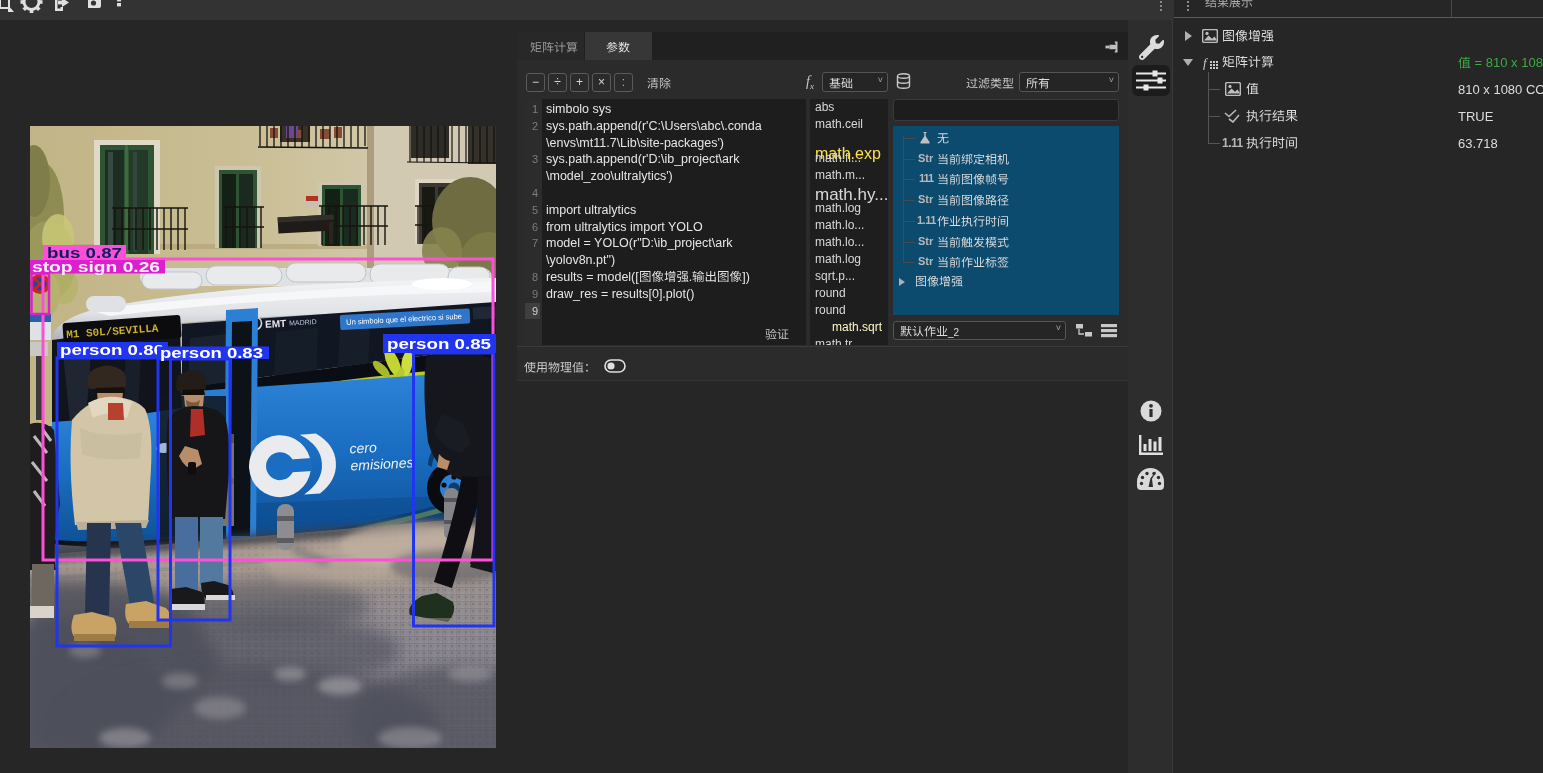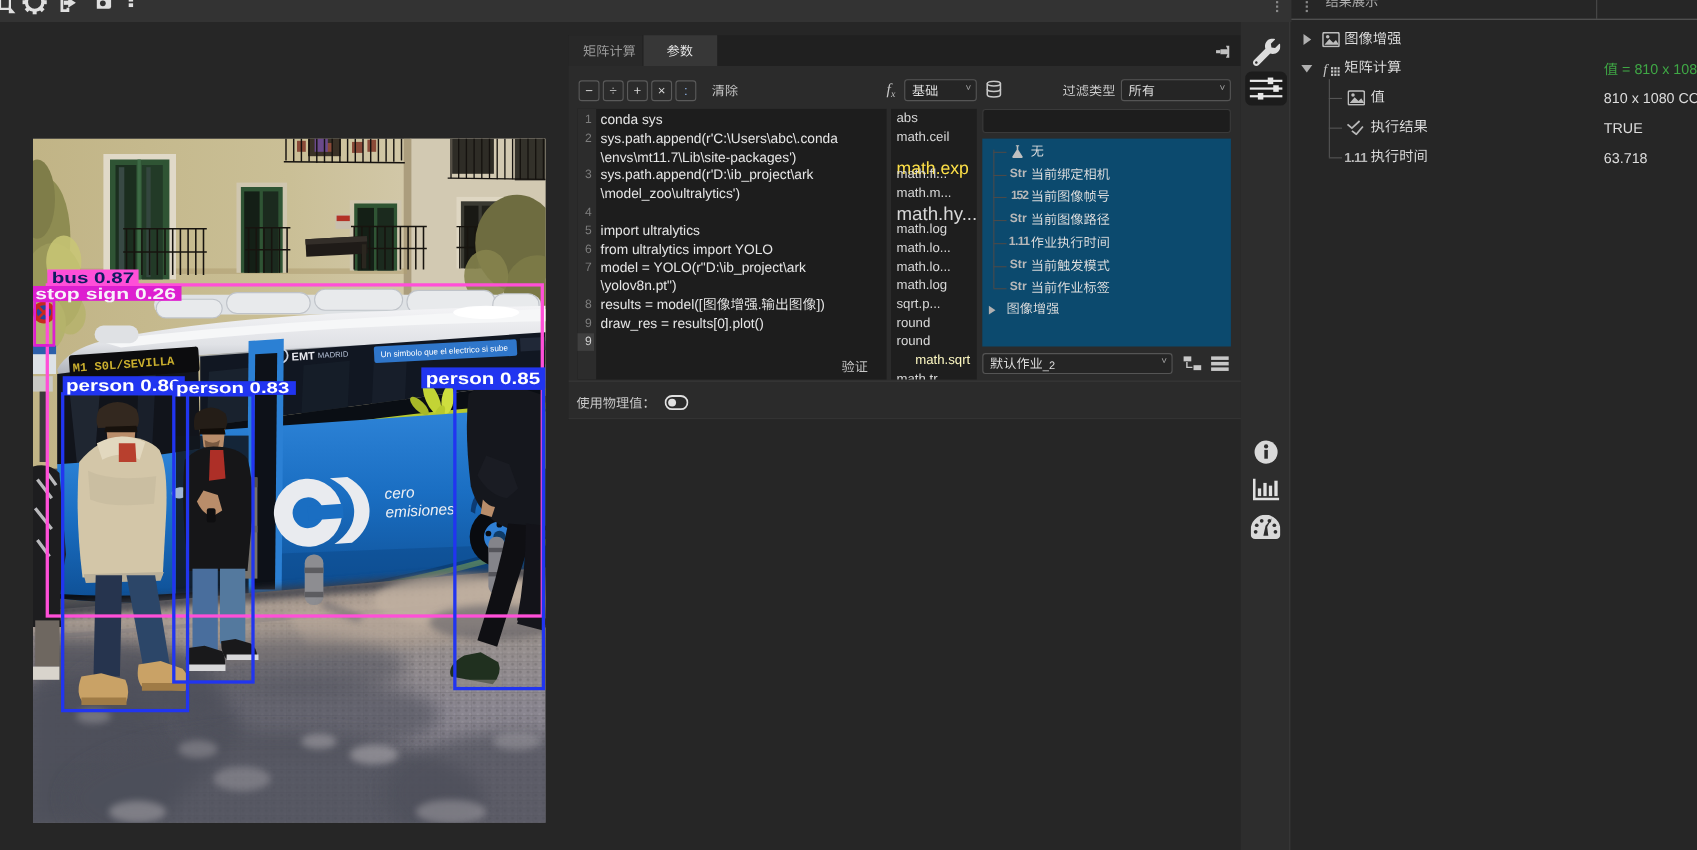--- a/index.html
+++ b/index.html
@@ -495,21 +495,21 @@
 <div class="abs" style="left:8px;top:69.0px;width:15px;height:16px;color:#7d7d7d;font-size:11px;text-align:right;padding-right:2px;line-height:16px">1</div>
 <div class="abs" style="left:8px;top:85.8px;width:15px;height:16px;color:#7d7d7d;font-size:11px;text-align:right;padding-right:2px;line-height:16px">2</div>
 <div class="abs" style="left:8px;top:119.4px;width:15px;height:16px;color:#7d7d7d;font-size:11px;text-align:right;padding-right:2px;line-height:16px">3</div>
 <div class="abs" style="left:8px;top:153.0px;width:15px;height:16px;color:#7d7d7d;font-size:11px;text-align:right;padding-right:2px;line-height:16px">4</div>
 <div class="abs" style="left:8px;top:169.8px;width:15px;height:16px;color:#7d7d7d;font-size:11px;text-align:right;padding-right:2px;line-height:16px">5</div>
 <div class="abs" style="left:8px;top:186.6px;width:15px;height:16px;color:#7d7d7d;font-size:11px;text-align:right;padding-right:2px;line-height:16px">6</div>
 <div class="abs" style="left:8px;top:203.4px;width:15px;height:16px;color:#7d7d7d;font-size:11px;text-align:right;padding-right:2px;line-height:16px">7</div>
 <div class="abs" style="left:8px;top:237.0px;width:15px;height:16px;color:#7d7d7d;font-size:11px;text-align:right;padding-right:2px;line-height:16px">8</div>
 <div class="abs" style="left:8px;top:253.8px;width:15px;height:16px;color:#7d7d7d;font-size:11px;text-align:right;padding-right:2px;line-height:16px">9</div>
 <div class="abs" style="left:8px;top:270.6px;width:15px;height:16px;background:#3f3f3f;color:#d0d0d0;font-size:11px;text-align:right;padding-right:2px;line-height:16px">9</div>
-<div class="row" style="left:29px;top:69.0px;font-size:12.5px;color:#e6e6e6;line-height:16px">conda sys</div>
+<div class="row" style="left:29px;top:69.0px;font-size:12.5px;color:#e6e6e6;line-height:16px">simbolo sys</div>
 <div class="row" style="left:29px;top:85.8px;font-size:12.5px;color:#e6e6e6;line-height:16px">sys.path.append(r'C:\Users\abc\.conda</div>
 <div class="row" style="left:29px;top:102.6px;font-size:12.5px;color:#e6e6e6;line-height:16px">\envs\mt11.7\Lib\site-packages')</div>
 <div class="row" style="left:29px;top:119.4px;font-size:12.5px;color:#e6e6e6;line-height:16px">sys.path.append(r'D:\ib_project\ark</div>
 <div class="row" style="left:29px;top:136.2px;font-size:12.5px;color:#e6e6e6;line-height:16px">\model_zoo\ultralytics')</div>
 <div class="row" style="left:29px;top:169.8px;font-size:12.5px;color:#e6e6e6;line-height:16px">import ultralytics</div>
 <div class="row" style="left:29px;top:186.6px;font-size:12.5px;color:#e6e6e6;line-height:16px">from ultralytics import YOLO</div>
 <div class="row" style="left:29px;top:203.4px;font-size:12.5px;color:#e6e6e6;line-height:16px">model = YOLO(r"D:\ib_project\ark</div>
 <div class="row" style="left:29px;top:220.2px;font-size:12.5px;color:#e6e6e6;line-height:16px">\yolov8n.pt")</div>
 <div class="row" style="left:29px;top:237.0px;font-size:12.5px;color:#e6e6e6;line-height:16px">results = model([<svg style="vertical-align:-2.5px;" width="50.0" height="12.5" viewBox="0 0 4000 1000" preserveAspectRatio="none">
         <g fill="#e6e6e6" transform="translate(0,800) scale(1,-1)">
@@ -602,21 +602,21 @@
           <g fill="#dddddd" transform="translate(0,800) scale(1,-1)">
             <use href="#u5f53" x="0"></use>
             <use href="#u524d" x="1000"></use>
             <use href="#u7ed1" x="2000"></use>
             <use href="#u5b9a" x="3000"></use>
             <use href="#u76f8" x="4000"></use>
             <use href="#u673a" x="5000"></use>
           </g>
         </svg></div>
 <div class="abs" style="left:10px;top:53.4px;width:12px;height:1px;background:#4a4a4a"></div>
-<div class="abs" style="left:26px;top:46.4px;font-size:11px;font-weight:bold;color:#b8b8b8;letter-spacing:-1px">152</div>
+<div class="abs" style="left:26px;top:46.4px;font-size:11px;font-weight:bold;color:#b8b8b8;letter-spacing:-1px">111</div>
 <div class="abs" style="left:44px;top:46.4px"><svg style="" width="72.0" height="12" viewBox="0 0 6000 1000" preserveAspectRatio="none">
           <g fill="#dddddd" transform="translate(0,800) scale(1,-1)">
             <use href="#u5f53" x="0"></use>
             <use href="#u524d" x="1000"></use>
             <use href="#u56fe" x="2000"></use>
             <use href="#u50cf" x="3000"></use>
             <use href="#u5e27" x="4000"></use>
             <use href="#u53f7" x="5000"></use>
           </g>
         </svg></div>

